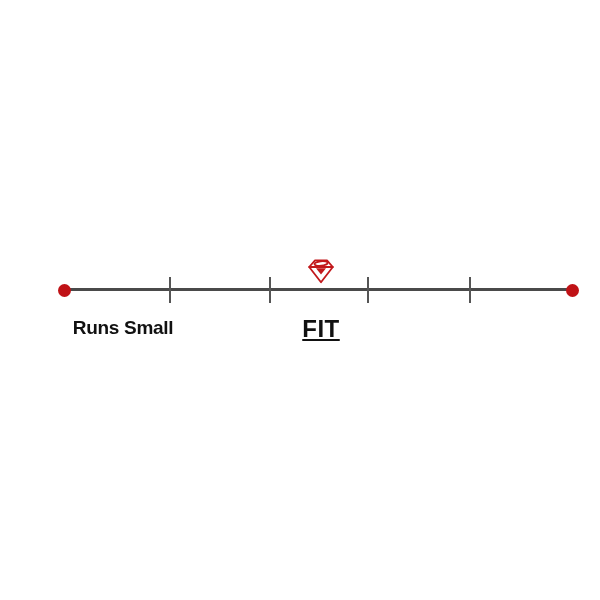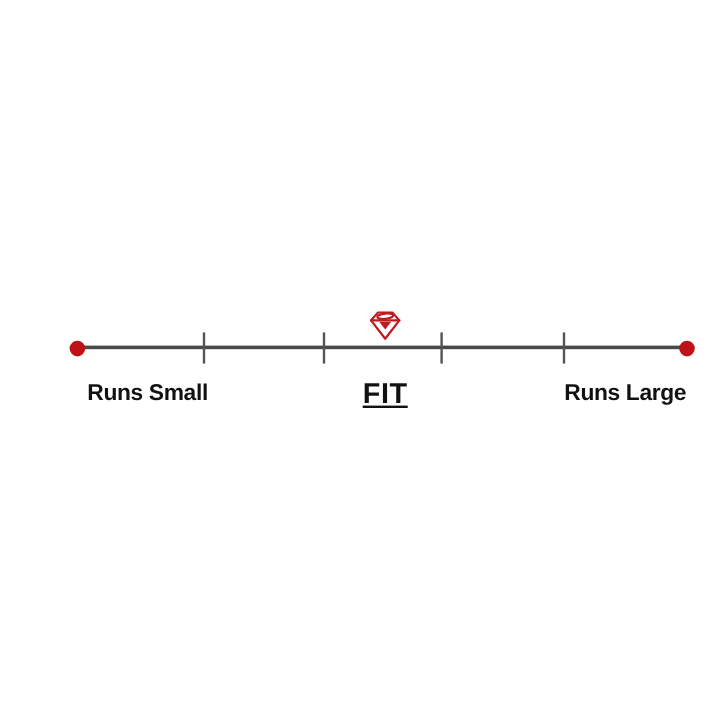--- a/index.html
+++ b/index.html
@@ -99,15 +99,14 @@
       <ellipse cx="14" cy="5.5" rx="6.6" ry="2.2" transform="rotate(-6 14 5.5)"></ellipse>
       <path d="M2.2 9 L14 24.3 L25.8 9"></path>
     </g>
     <path d="M9 10.2 L19 10.2 L14 16.6 Z" fill="#c2191c" stroke="none"></path>
   </svg>
 
   <div class="label small-side">Runs Small</div>
 
   <div class="label fit-center">FIT</div>
 
-  <div class="label large-side">Runs Large</div>
 
 </div>
 
 </body></html>

